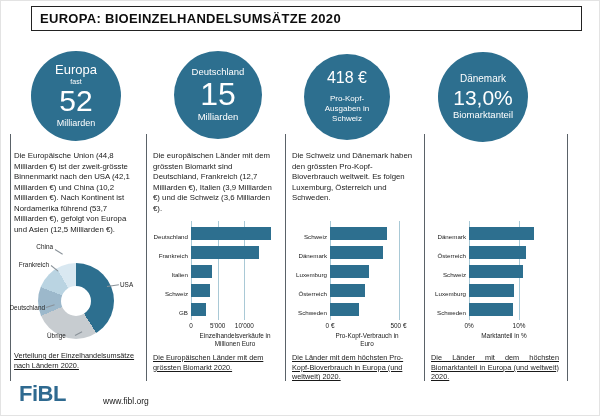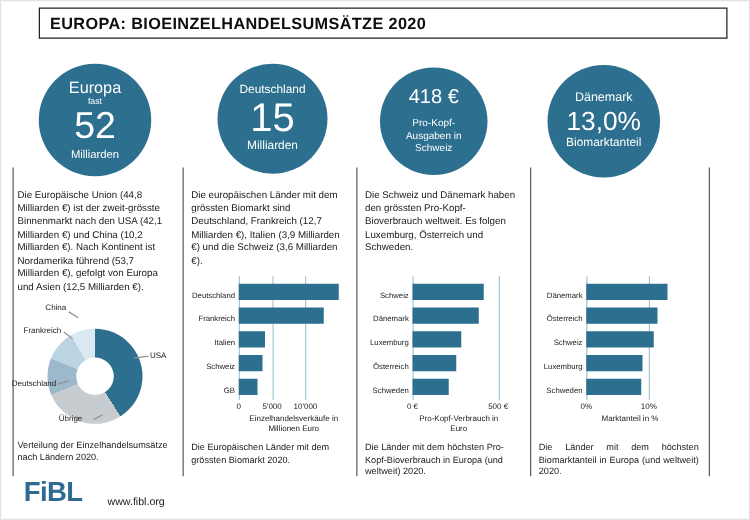--- a/index.html
+++ b/index.html
@@ -11,42 +11,42 @@
   .title-box h1{margin:0 0 0 8px;font-size:13px;font-weight:bold;letter-spacing:.3px;color:#0d0d0d;}
   
   .badge{position:absolute;border-radius:50%;background:#2d6f8f;color:#fff;text-align:center;
          display:flex;flex-direction:column;justify-content:center;line-height:1.15;}
   .b-big{font-weight:400;}
   .pre{white-space:pre-line;}
   
   .vsep{position:absolute;top:133px;height:247px;width:1px;background:#5a6268;}
   
   .para{position:absolute;top:150px;font-size:7.8px;line-height:1.35;}
-  .caption{position:absolute;font-size:7.3px;line-height:1.32;}
+  .caption{position:absolute;font-size:7.3px;line-height:1.32;text-decoration:underline;}
   
   .donut{position:absolute;left:37px;top:262px;width:76px;height:76px;border-radius:50%;}
   .hole{position:absolute;left:23px;top:23px;width:30px;height:30px;border-radius:50%;background:#fff;}
   .pie-label{position:absolute;font-size:6.4px;color:#222;}
   .conn{position:absolute;height:1px;background:#8a9299;transform-origin:left center;}
   
   .barchart{position:absolute;top:220px;}
   .chart-flex{display:flex;}
   .cats{width:38px;padding-top:6px;box-sizing:border-box;}
   .cat{height:19px;display:flex;align-items:center;justify-content:flex-end;
        font-size:6.2px;padding-right:3px;white-space:nowrap;}
   .plot{position:relative;flex:1;height:99px;padding-top:6px;box-sizing:border-box;}
   .grid{position:absolute;top:0;bottom:0;width:1px;background:#a9c9d6;}
   .bar{position:relative;height:13px;margin-bottom:6px;}
   .ticks{position:relative;margin-left:38px;height:8px;font-size:6.4px;}
   .ticks span{position:absolute;transform:translateX(-50%);white-space:nowrap;}
   .xlabel{margin-left:38px;margin-top:2px;text-align:center;font-size:6.4px;line-height:1.25;}
   
   .logo{position:absolute;left:18px;top:380px;font-size:22px;font-weight:bold;
         letter-spacing:-.5px;color:#2f6a90;}
-  .site{position:absolute;left:85px;top:395px;font-size:8.5px;text-align:right;}
+  .site{position:absolute;left:102px;top:395px;font-size:8.5px;text-align:right;}
   .source{position:absolute;left:290px;top:394px;font-size:7.4px;}
 </style>
 </head>
 <body>
 
 <div class="page">
 
   <div class="title-box">
     <h1>EUROPA: BIOEINZELHANDELSUMSÄTZE 2020</h1>
   </div>

